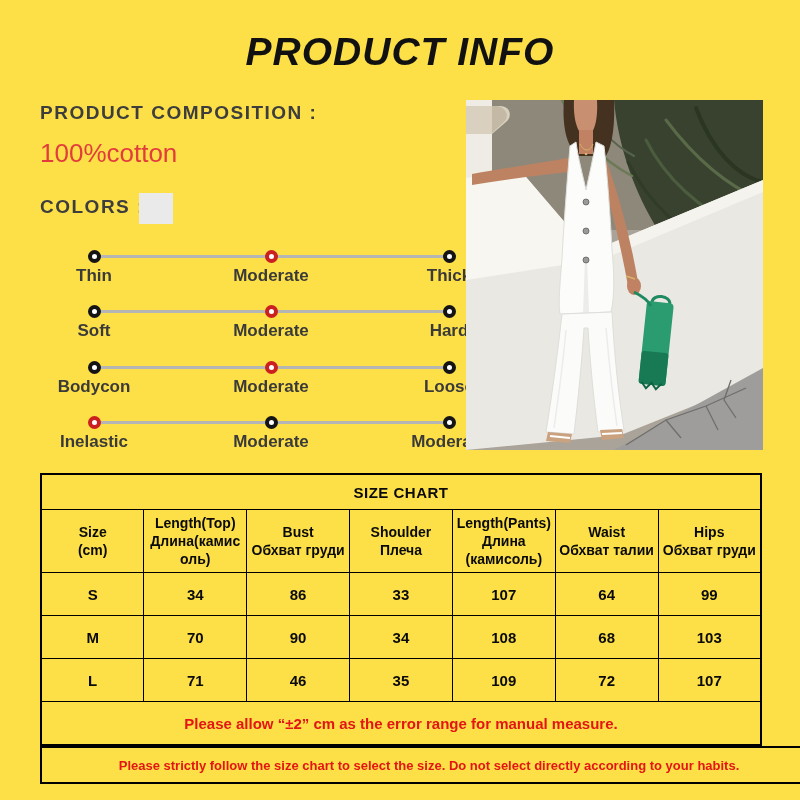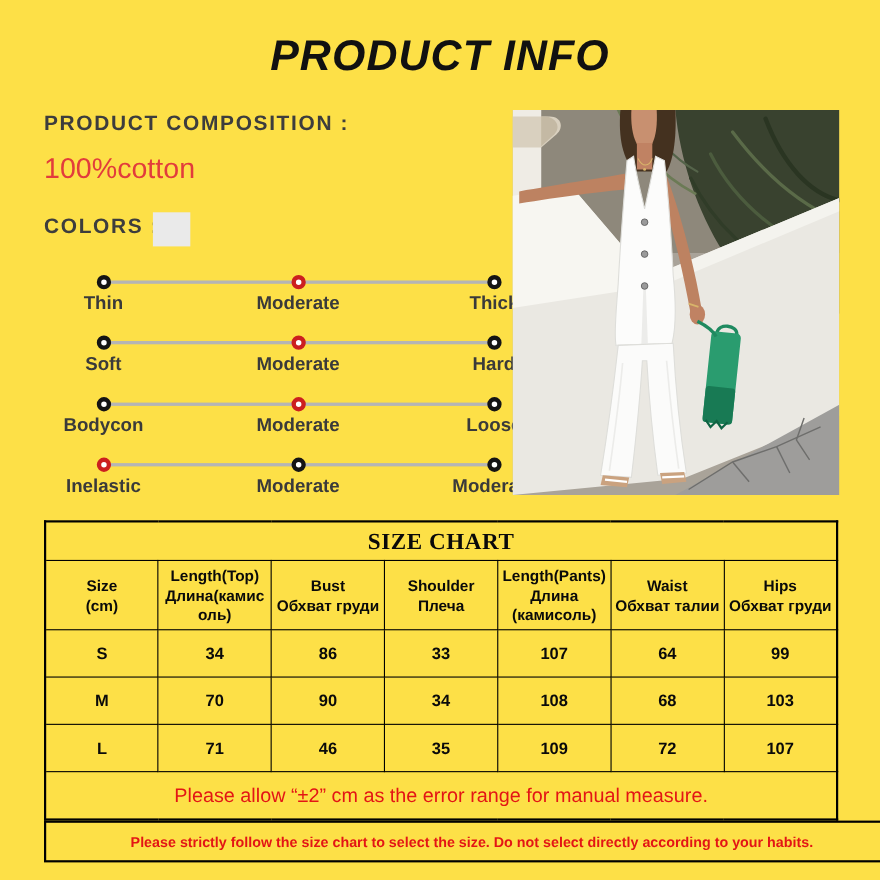--- a/index.html
+++ b/index.html
@@ -27,24 +27,24 @@
     font-size:17px;font-weight:bold;color:#3a3a3a;white-space:nowrap;}
   .lab-left{left:38px;} .lab-center{left:215px;} .lab-right{left:393px;}
 
   .photo{position:absolute;left:466px;top:100px;width:297px;height:350px;}
 
   table.size-chart{position:absolute;left:40px;top:473px;width:722px;
     border-collapse:collapse;table-layout:fixed;}
   table.size-chart td{border:1.5px solid #000;text-align:center;vertical-align:middle;
     color:#0a0a0a;padding:1px 3px;overflow-wrap:anywhere;}
   table.size-chart{border:2px solid #000;}
-  tr.title-row td{height:32px;font-size:21px;font-weight:bold;letter-spacing:.5px;font-family:Liberation Serif, serif;}
+  tr.title-row td{height:32px;font-size:15px;font-weight:bold;letter-spacing:.5px;}
   tr.header-row td{height:60px;font-size:14px;font-weight:bold;line-height:1.3;}
   tr.data-row td{height:40px;font-size:15px;font-weight:bold;}
-  tr.note-row td{height:40px;font-size:18px;font-weight:normal;color:#e31515;}
+  tr.note-row td{height:40px;font-size:15px;font-weight:bold;color:#e31515;}
   .hdr-line{display:block;}
 
   .note-box{position:absolute;left:40px;top:746px;width:778px;height:38px;
     border:2px solid #000;box-sizing:border-box;display:flex;align-items:center;
     justify-content:center;font-size:13px;font-weight:bold;color:#e31515;text-align:center;}
 </style>
 </head>
 <body>
 
 <div id="page">

